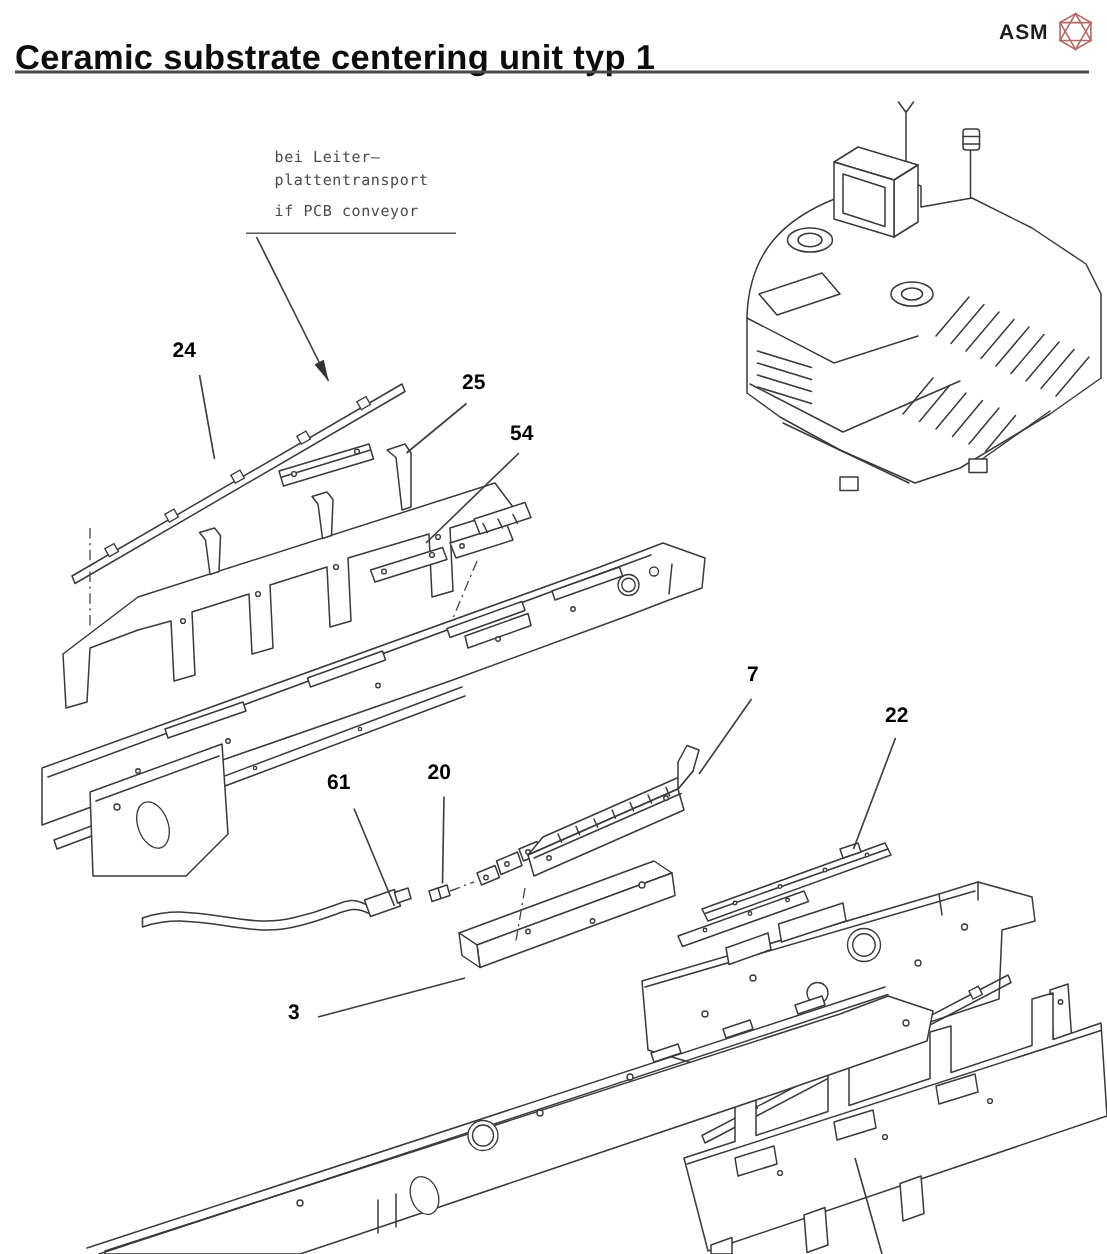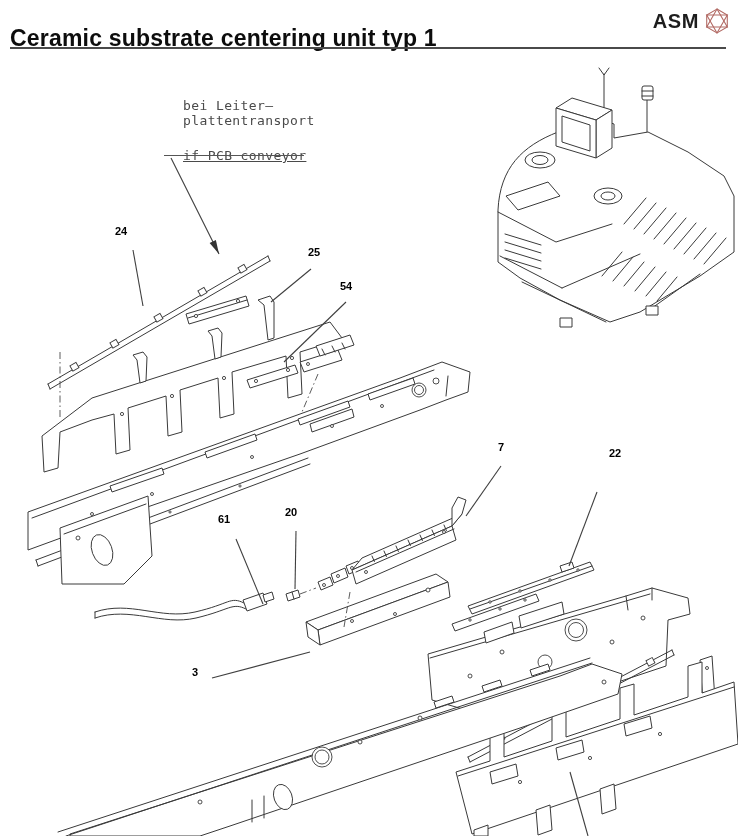--- a/index.html
+++ b/index.html
@@ -5,30 +5,30 @@
   html,body{margin:0;padding:0;background:#fff;}
   body{width:738px;height:836px;position:relative;overflow:hidden;
        font-family:"Liberation Sans",sans-serif;}
   .layer{position:absolute;left:0;top:0;}
   
   .page-title{position:absolute;left:10px;top:25px;margin:0;font-size:23px;
       font-weight:700;color:#0d0d0d;letter-spacing:.2px;white-space:nowrap;text-align:right;}
   .title-rule{position:absolute;left:10px;top:47px;width:716px;height:2px;
       background:#4a4a4a;}
   .logo{position:absolute;right:8px;top:7px;display:flex;align-items:center;gap:5px;}
-  .logo-text{font-size:20px;font-weight:700;color:#1d1d1d;letter-spacing:.6px;text-align:center;}
+  .logo-text{font-size:14px;font-weight:700;color:#1d1d1d;letter-spacing:.6px;text-align:center;}
   
   .ann{position:absolute;left:183px;top:98px;
-      font-family:"DejaVu Sans Mono",monospace;font-size:13px;color:#4a4a4a;
+      font-family:"DejaVu Sans Mono",monospace;font-size:10px;color:#4a4a4a;
       letter-spacing:.4px;line-height:15px;white-space:nowrap;}
-  .ann .en{margin-top:20px;text-decoration:underline;}
+  .ann .en{margin-top:6px;}
   .ann-underline{position:absolute;left:164px;top:155px;width:140px;height:0;
       border-top:1.3px solid #555;}
   
-  .callout{position:absolute;font-size:11px;font-weight:800;color:#000;
+  .callout{position:absolute;font-size:14px;font-weight:800;color:#000;
       font-family:"Liberation Sans",sans-serif;line-height:1;}
   
   #art .s{fill:#fff;stroke:#3a3a3a;stroke-width:1;stroke-linejoin:round;}
   #art .ln{fill:none;stroke:#3a3a3a;stroke-width:1;stroke-linecap:round;}
   #art .dd{fill:none;stroke:#4a4a4a;stroke-width:.9;stroke-dasharray:7 3 1.5 3;}
   #art .dt{fill:#fff;stroke:#3a3a3a;stroke-width:.9;}
   #overlay .leader{stroke:#3f3f3f;stroke-width:1.1;fill:none;}
 </style>
 </head>
 <body>
@@ -298,17 +298,17 @@
   <div>plattentransport</div>
   <div class="en">if PCB conveyor</div>
 </div>
 <div class="ann-underline"></div>
 
 <div id="callouts" class="layer">
     <div class="callout" style="left: 115px; top: 226px;">24</div>
     <div class="callout" style="left: 308px; top: 247px;">25</div>
     <div class="callout" style="left: 340px; top: 281px;">54</div>
     <div class="callout" style="left: 498px; top: 442px;">7</div>
-    <div class="callout" style="left: 590px; top: 448px; margin-left: 19px;">22</div>
+    <div class="callout" style="left: 590px; top: 469px;">22</div>
     <div class="callout" style="left: 218px; top: 514px;">61</div>
     <div class="callout" style="left: 285px; top: 507px;">20</div>
     <div class="callout" style="left: 192px; top: 667px;">3</div>
   </div>
 
 </body></html>

